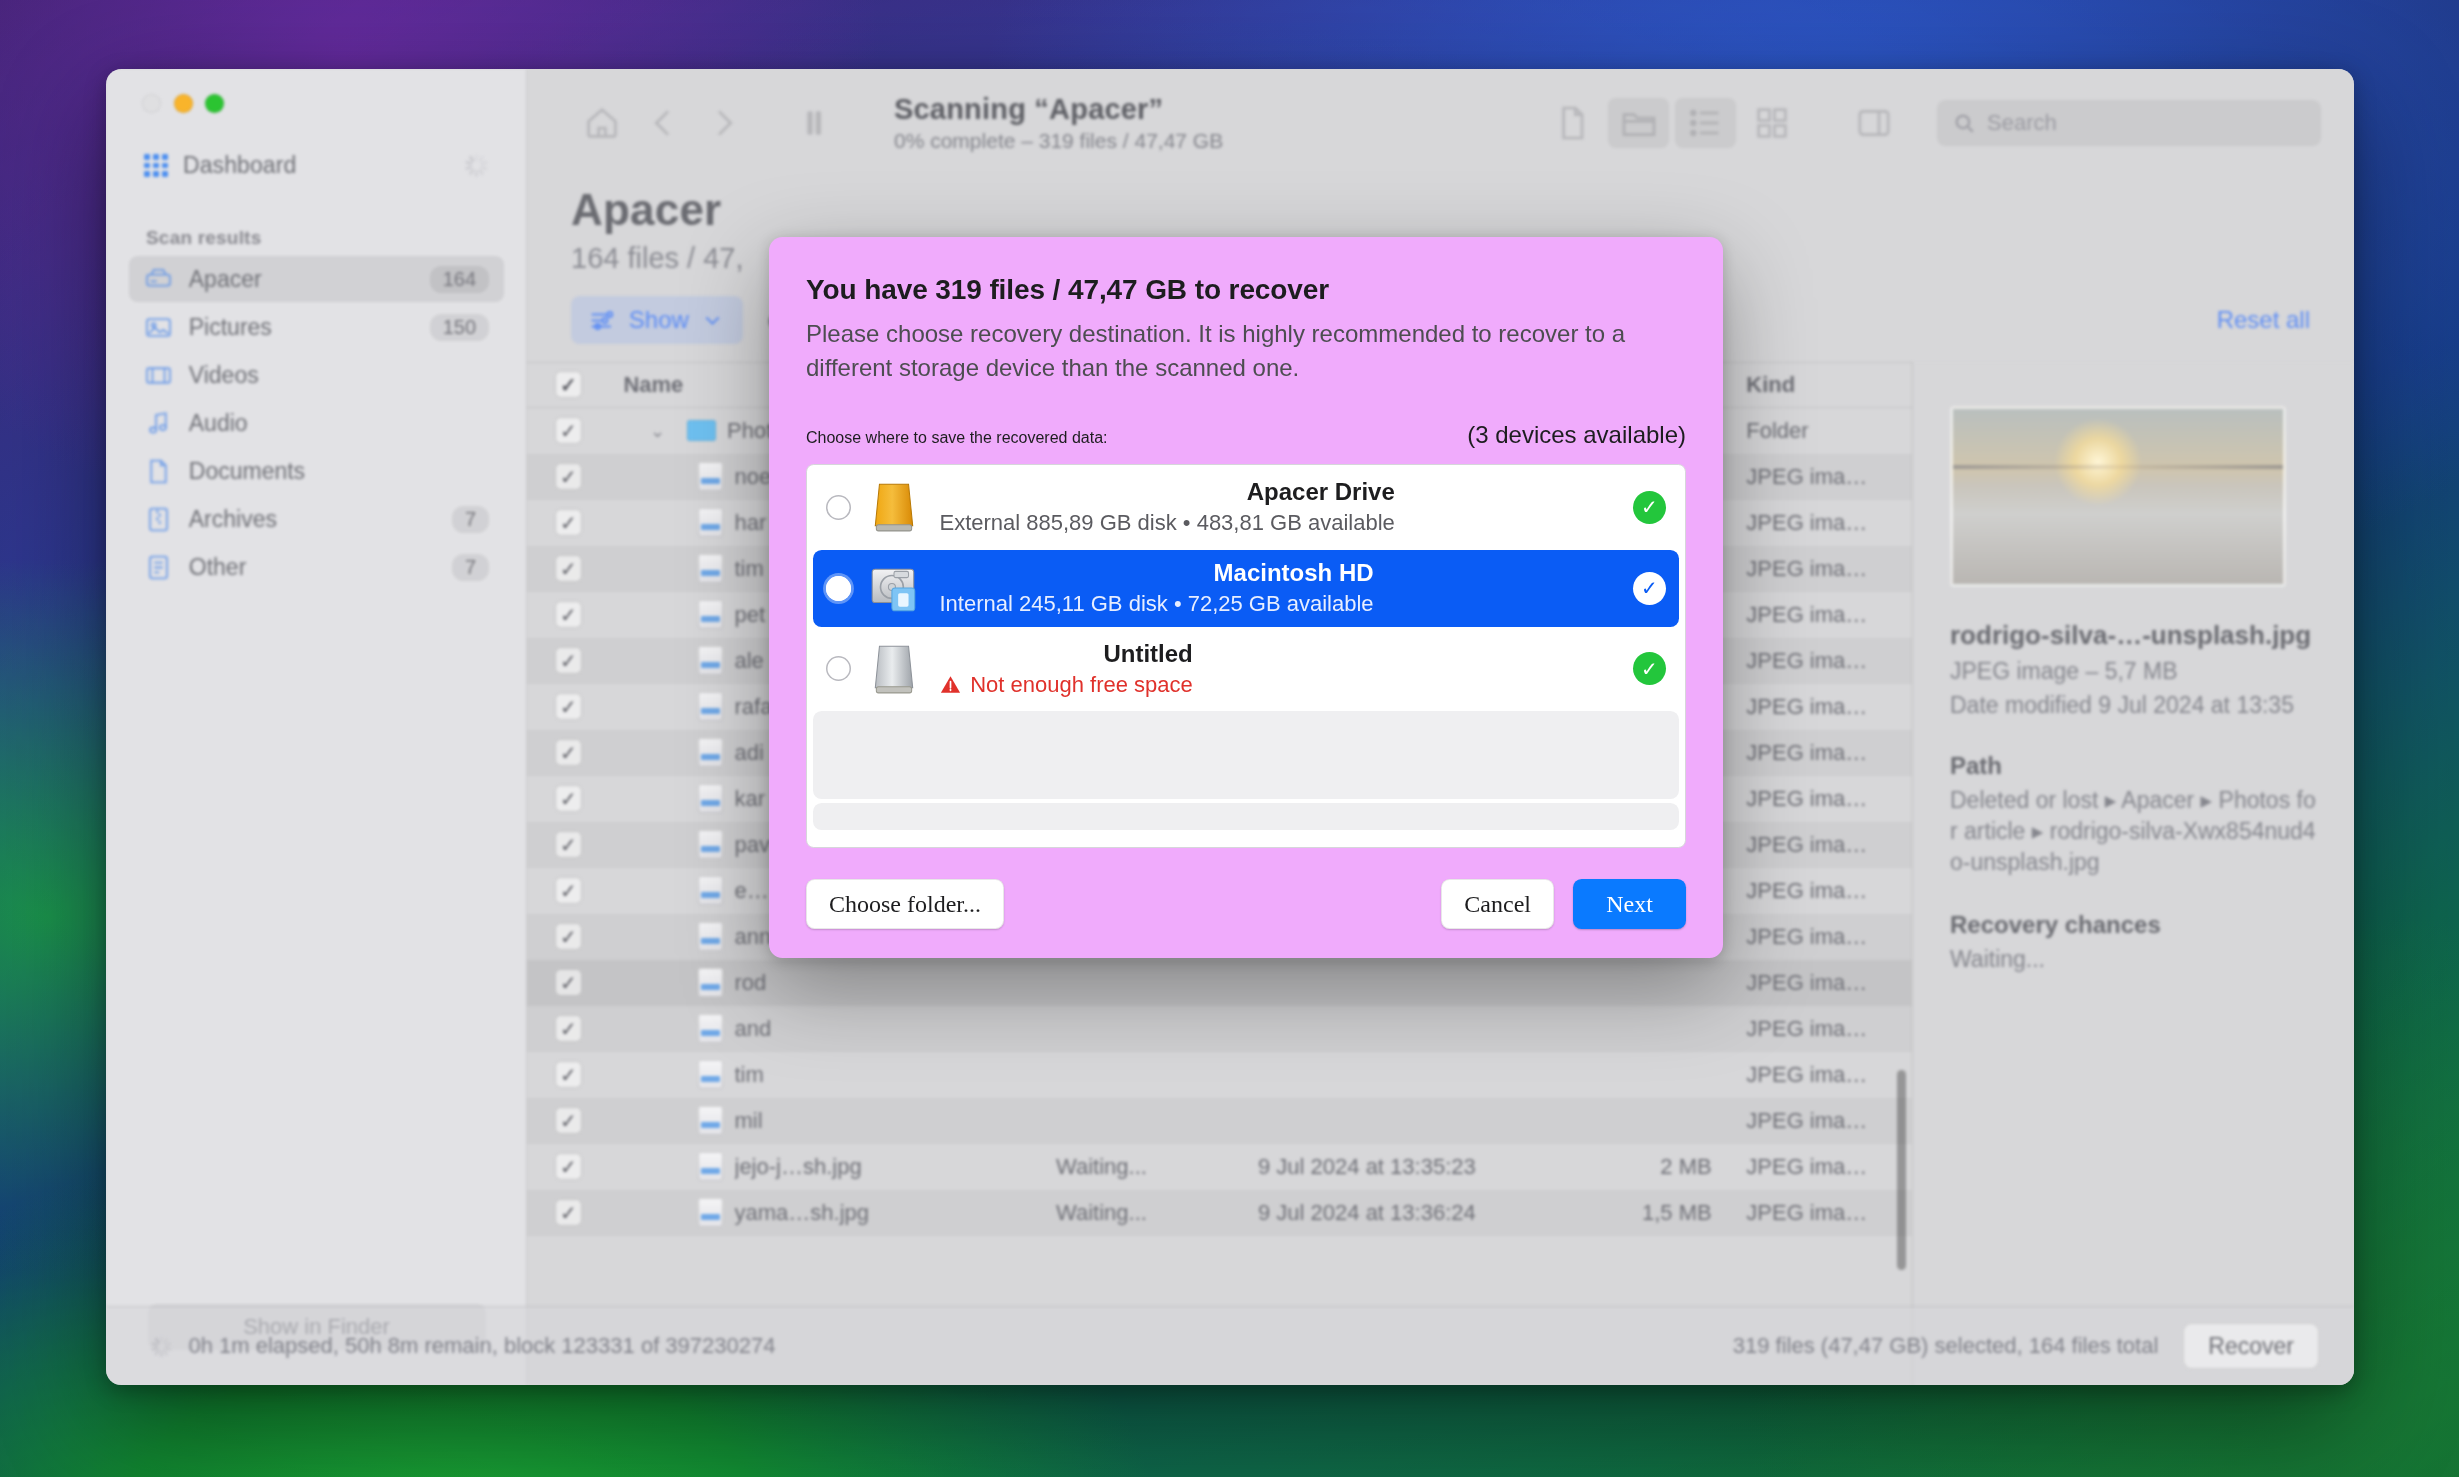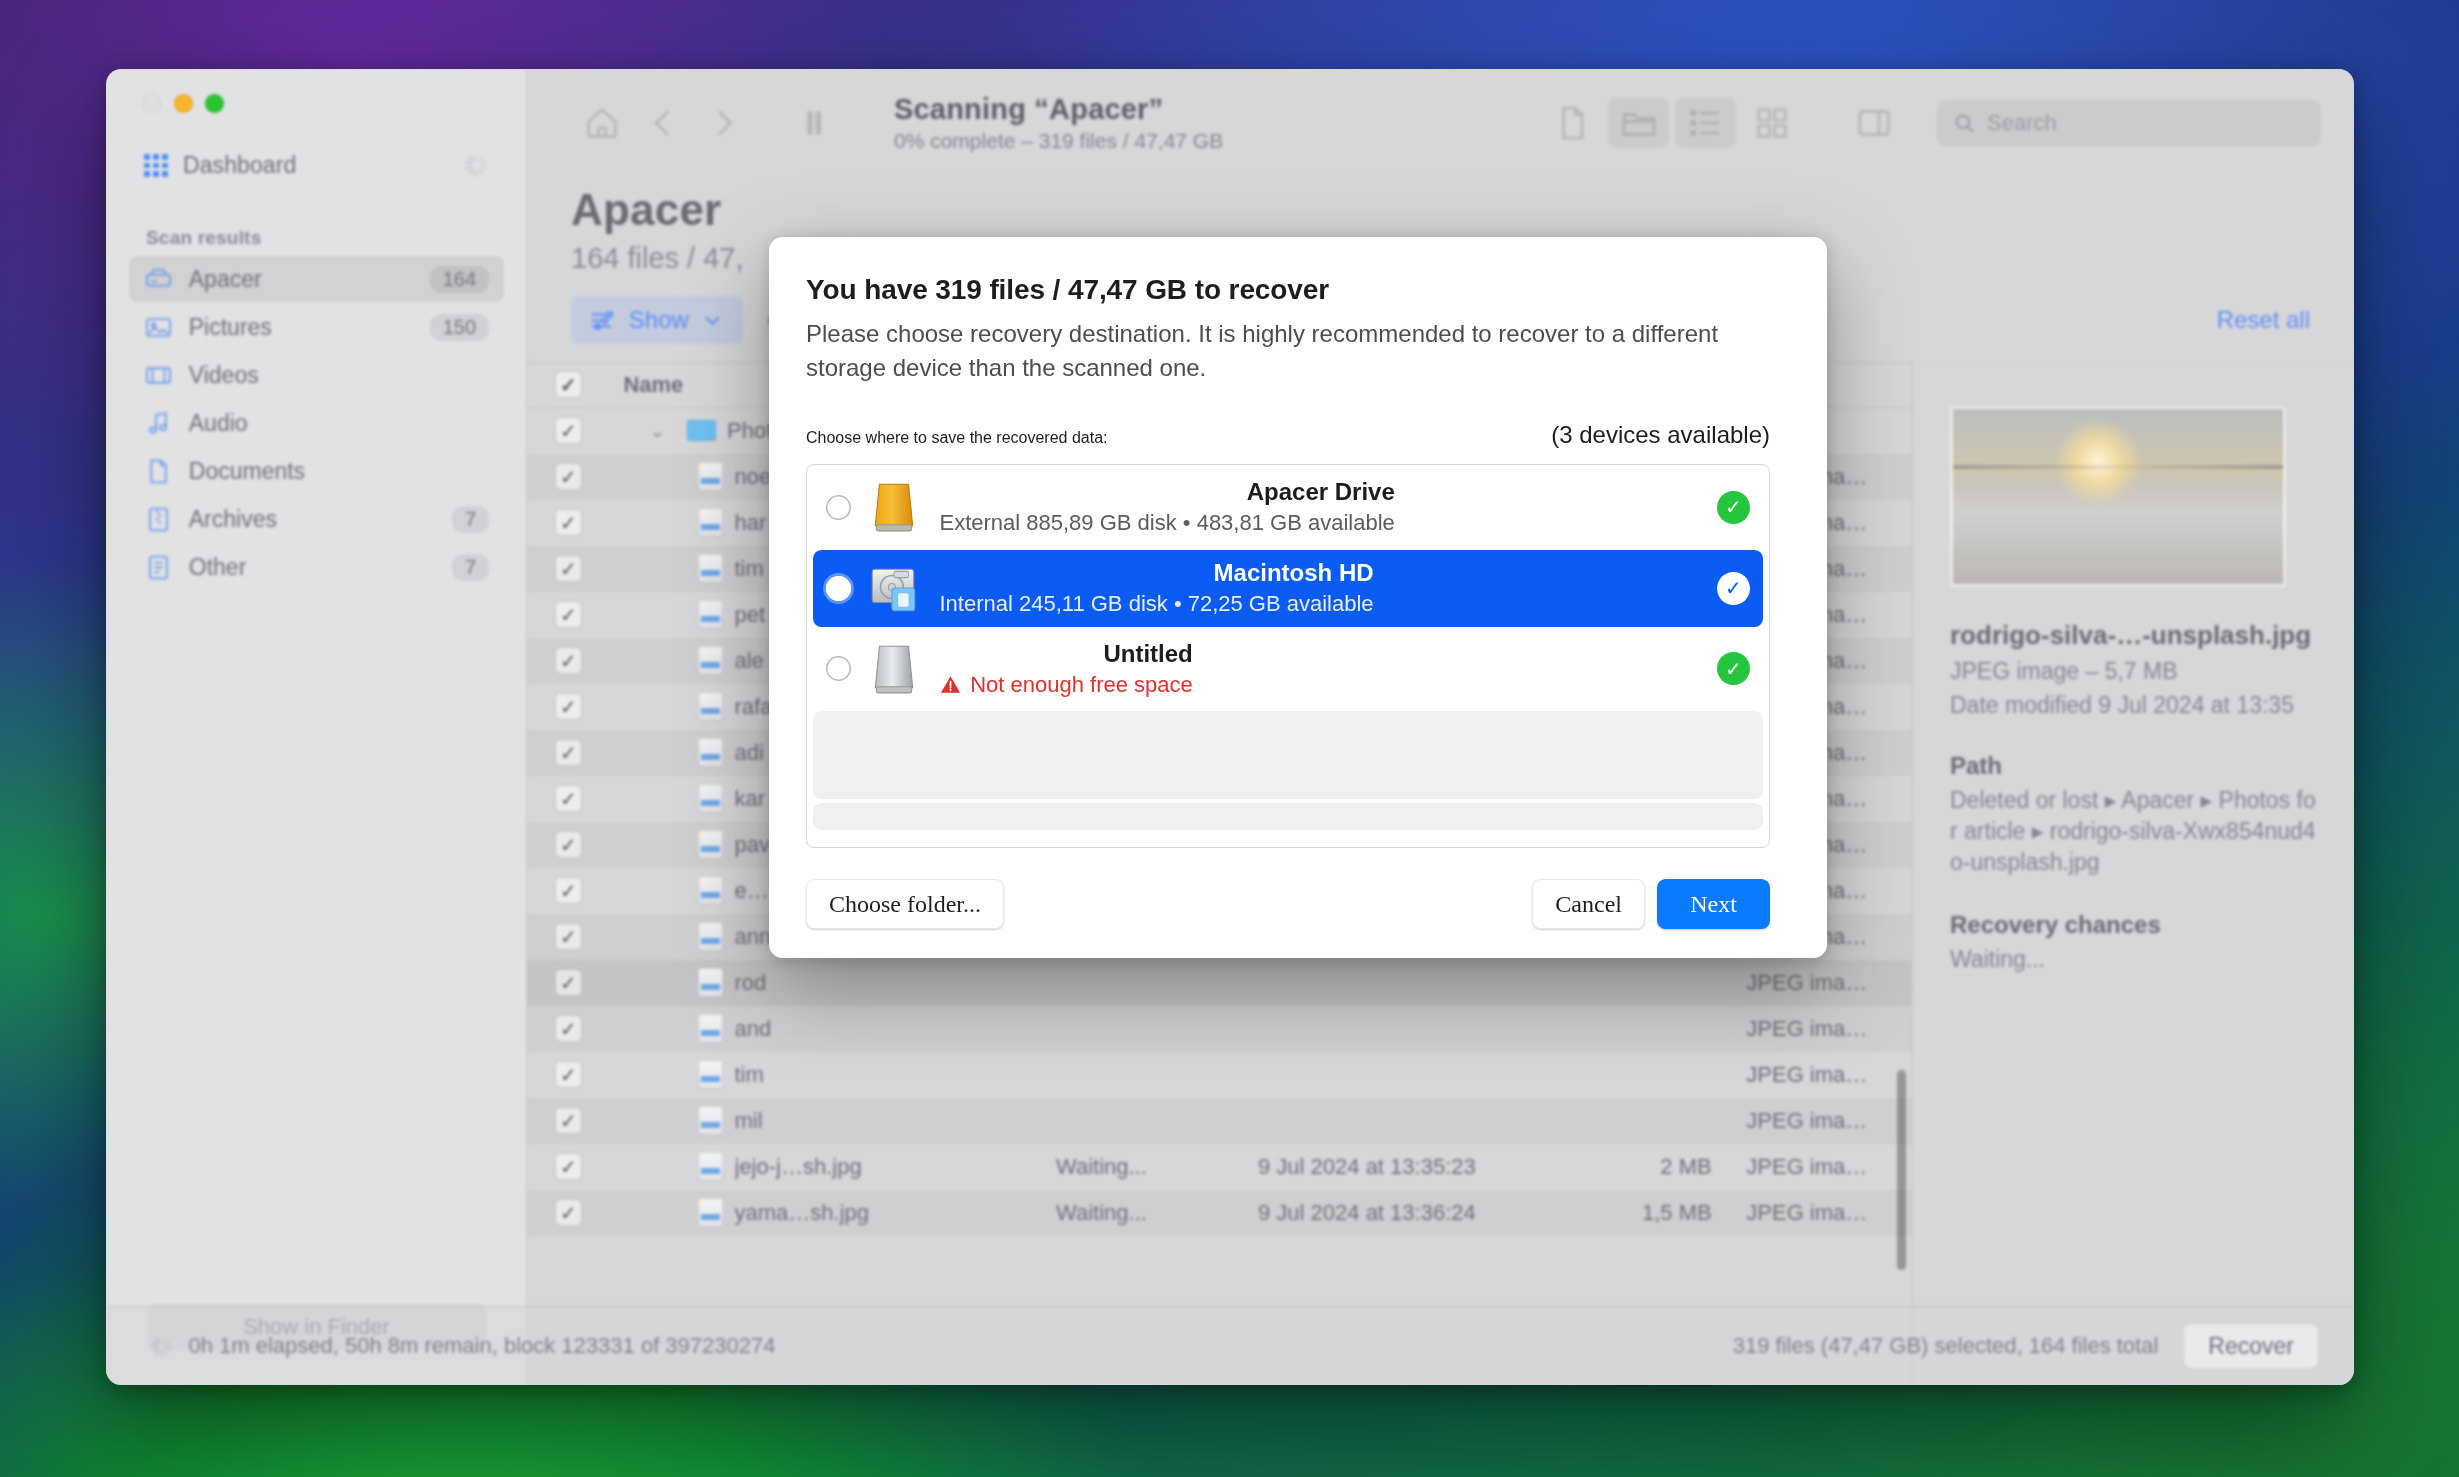--- a/index.html
+++ b/index.html
@@ -220,25 +220,25 @@
   .sb-right { margin-left:auto; display:flex; align-items:center; gap: 25px; }
   .recover-btn {
     height: 46px; padding: 0 25px; border-radius: 8.6px;
     background: rgba(255,255,255,.50); box-shadow: inset 0 0 0 1px rgba(0,0,0,.12);
     display:flex; align-items:center; font-size: 23px; color:#6f7077;
   }
 
   
   #modal {
     position:absolute;
-    left: 769px; top: 237px; width: 1058px;
-    background: #ffffff;
+    left: 769px; top: 237px; width: 954px;
+    background: #f0abfc;
     border-radius: 13.4px;
     box-shadow: 0 29px 86px rgba(0,0,0,.34), 0 2.9px 13.4px rgba(0,0,0,.18);
-    padding: 37px 57px 29px 37px;
+    padding: 37px 37px 29px 37px;
     color: #1d1d1f;
   }
   .m-title { font-size: 28px; font-weight: 700; letter-spacing:-0.1px; }
   .m-desc  { font-size: 24px; color:#4d4d51; line-height: 1.44; margin-top: 10.6px; }
   .m-choose-row { display:flex; align-items:baseline; margin-top: 35px; }
   .m-choose { font-size: 16px; font-weight: 400; }
   .m-count  { margin-left: auto; font-size: 24px; color:#1d1d1f; }
 
   .dev-list {
     margin-top: 15.4px; height: 384px;
@@ -280,21 +280,21 @@
   }
   .m-check-label { font-size: 24px; }
   .m-btn-row { display:flex; align-items:flex-end; margin-top: 31px; font-family: Liberation Serif, serif; }
   .btn {
     height: 50px; padding: 0 23px; border-radius: 8.6px;
     display:flex; align-items:center; justify-content:center;
     font-size: 24px; background:#fff; color:#1d1d1f;
     box-shadow: 0 1px 1.9px rgba(0,0,0,.18), inset 0 0 0 1px rgba(0,0,0,.09);
   }
   .btn.primary { background:#0a7aff; color:#fff; box-shadow: 0 1px 1.9px rgba(0,0,0,.22); min-width: 113px; }
-  .btn-right { margin-left:auto; display:flex; gap: 12px; }
+  .btn-right { margin-left:auto; display:flex; gap: 19px; }
 </style>
 </head>
 <body>
 
 <div id="desktop"></div>
 
 <div id="app-window">
 
   <div id="sidebar" class="blurred">
 

